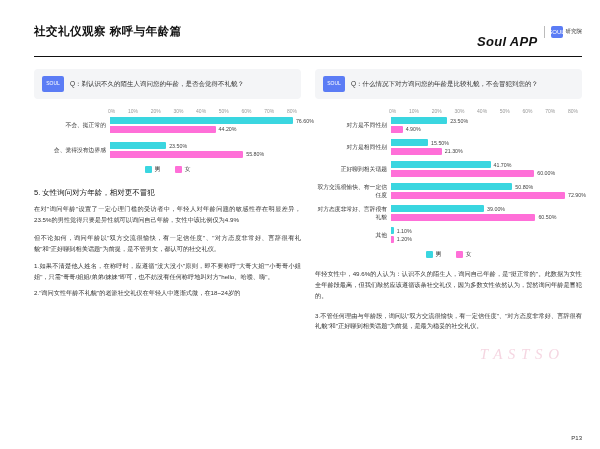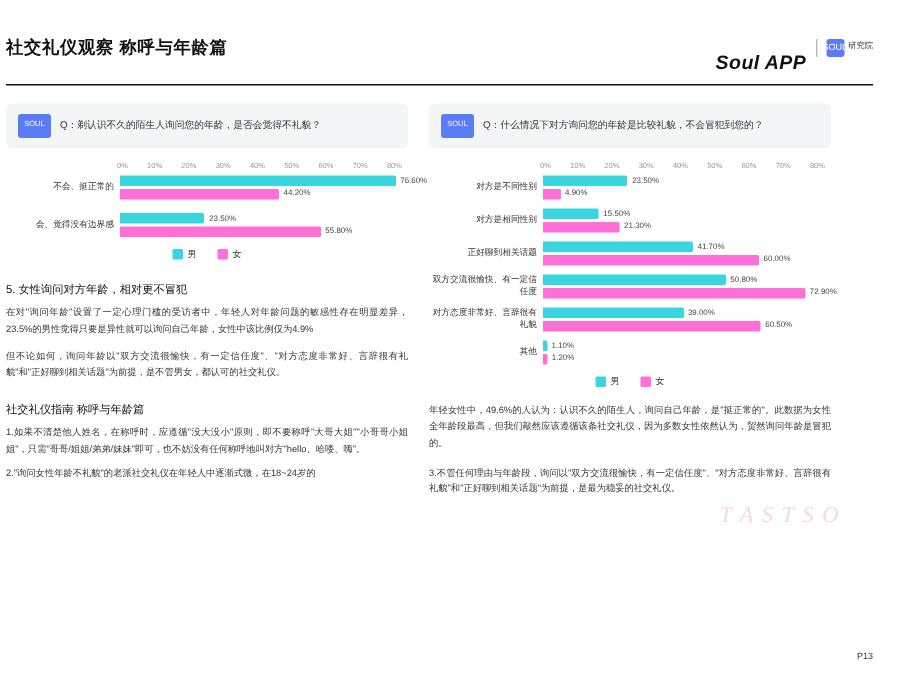--- a/index.html
+++ b/index.html
@@ -8,21 +8,21 @@
     background:#ffffff;
     font-family:"Liberation Sans","DejaVu Sans",sans-serif;
     color:#222;
     overflow:hidden;
     position:relative;
   }
   .page{
     position:relative;
     width:600px;height:449px;
     box-sizing:border-box;
-    padding:14px 18px 10px 4px;
+    padding:14px 18px 10px 34px;
   }
   
   .hdr{
     display:flex;align-items:center;justify-content:space-between;
     border-bottom:1px solid #111;
     padding-bottom:7px;
   }
   .hdr-title{
     font-size:11.5px;font-weight:bold;letter-spacing:.5px;color:#111;
   }
@@ -99,21 +99,21 @@
   .num-list p{margin:0 0 5px 0;text-align:justify;}
 
   .rcol .para{margin-bottom:9px;}
 
   .pageno{
     position:absolute;right:18px;bottom:8px;
     font-size:6px;color:#333;
   }
   
   .wm{
-    position:absolute;right:40px;bottom:96px;
+    position:absolute;right:40px;bottom:86px;
     font-family:"Liberation Serif","DejaVu Serif",serif;
     font-style:italic;color:#f2c9d8;opacity:.75;
     line-height:1.05;text-align:center;pointer-events:none;
   }
   .wm .l1{font-size:15px;letter-spacing:1px;}
   .wm .l2{font-size:19px;}
 </style>
 </head>
 <body>
 
@@ -189,21 +189,20 @@
             <span class="sw f"></span>
             <span>女</span>
           </div>
         </div>
       </div>
 
       <div class="sec-h">5. 女性询问对方年龄，相对更不冒犯</div>
       <div class="para">在对"询问年龄"设置了一定心理门槛的受访者中，年轻人对年龄问题的敏感性存在明显差异，23.5%的男性觉得只要是异性就可以询问自己年龄，女性中该比例仅为4.9%</div>
       <div class="para">但不论如何，询问年龄以"双方交流很愉快，有一定信任度"、"对方态度非常好、言辞很有礼貌"和"正好聊到相关话题"为前提，是不管男女，都认可的社交礼仪。</div>
 
-      <div class="sec-h">社交礼仪指南 称呼与年龄篇</div>
       <div class="num-list">
         <p>1.如果不清楚他人姓名，在称呼时，应遵循"没大没小"原则，即不要称呼"大哥大姐""小哥哥小姐姐"，只需"哥哥/姐姐/弟弟/妹妹"即可，也不妨没有任何称呼地叫对方"hello、哈喽、嗨"。</p>
         <p>2."询问女性年龄不礼貌"的老派社交礼仪在年轻人中逐渐式微，在18~24岁的</p>
       </div>
     </div>
 
     <div class="col rcol">
 
       <div class="qcard">
         <div class="qlogo">

